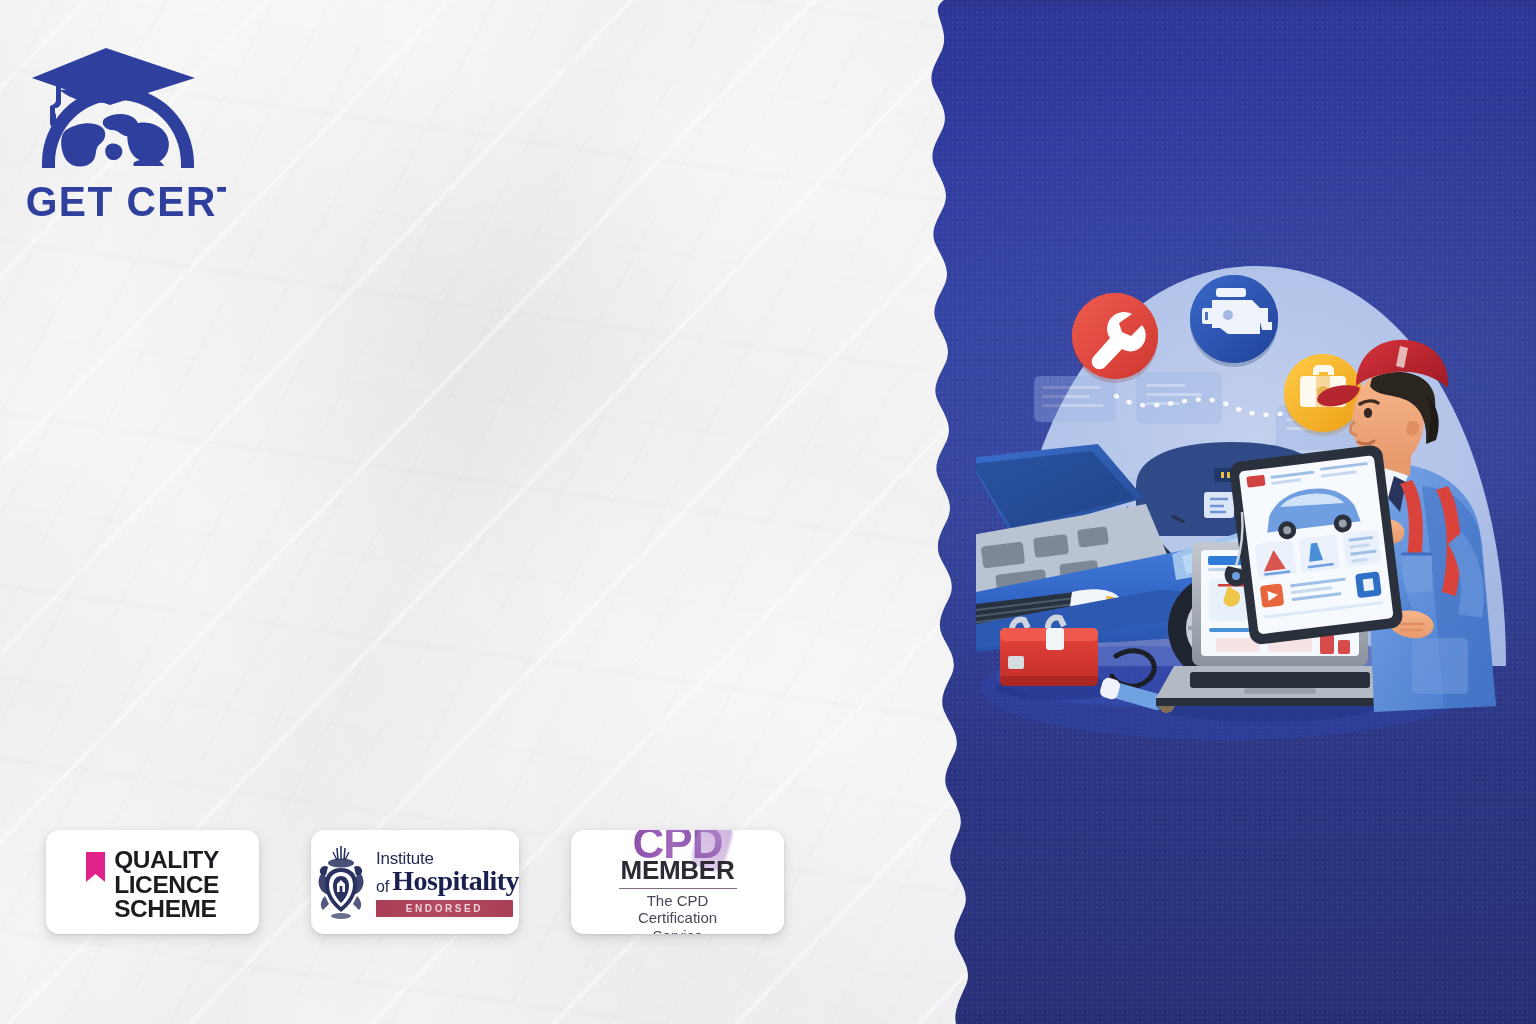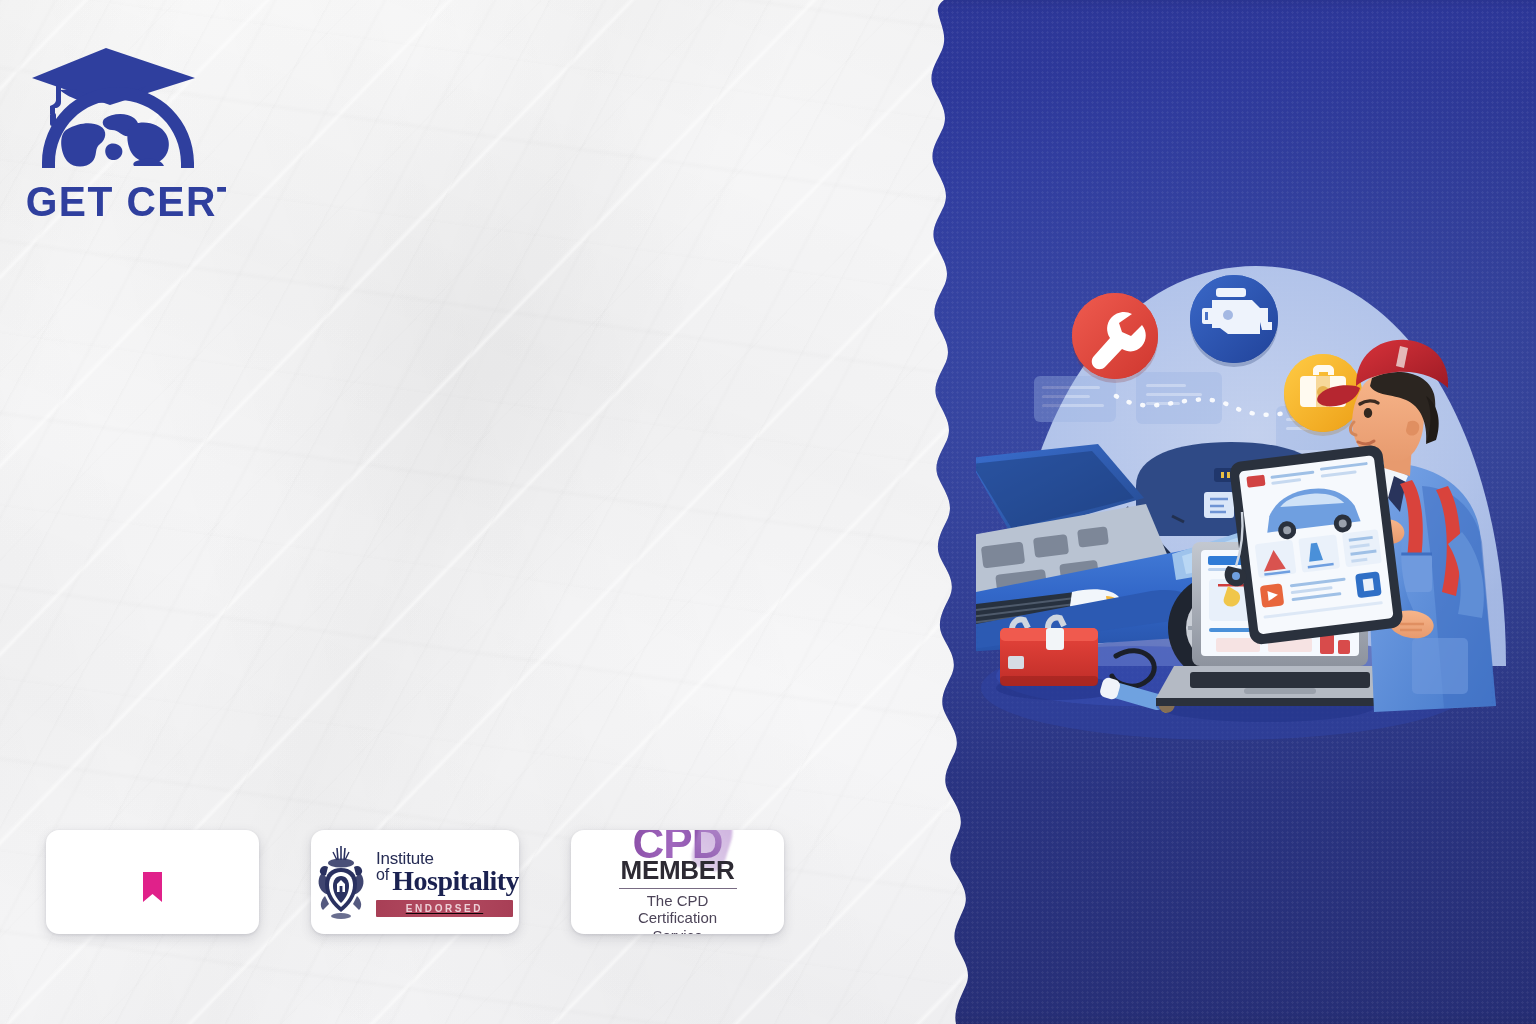--- a/index.html
+++ b/index.html
@@ -119,34 +119,33 @@
 
   
   .ioh-inner { display:flex; align-items:center; gap:5px; padding-top:2px; }
   .ioh-crest { width:60px; height:74px; flex:none; }
   .ioh-right { display:flex; flex-direction:column; align-items:flex-start; }
   .ioh-l1 {
     font-family:"Liberation Sans", sans-serif;
     font-size:17px; font-weight:400; color:#262c54;
     line-height:1.0; letter-spacing:-0.2px;
   }
-  .ioh-l2 { display:flex; align-items:flex-start; gap:3px; line-height:1.0; }
+  .ioh-l2 { display:flex; align-items:flex-end; gap:3px; line-height:1.0; }
   .ioh-of { font-size:16px; color:#262c54; font-weight:400; }
   .ioh-hosp {
     font-family:Liberation Serif, serif;
     font-size:28px; font-weight:700; color:#1a2150;
     letter-spacing:-0.5px;
   }
   .ioh-banner {
     margin-top:5px;
     width:137px; height:17px;
     background:linear-gradient(90deg,#a83f56 0%,#b24a60 50%,#a83f56 100%);
     display:flex; align-items:center; justify-content:center;
     border-radius:1px;
-    text-decoration:underline;
   }
   .ioh-banner span {
     font-size:10px; font-weight:700; color:#f3dce2;
     letter-spacing:2.6px; text-transform:uppercase;
     filter:blur(0.55px);
     opacity:0.92;
   }
 
   
   .cpd-inner { display:flex; flex-direction:column; align-items:center; padding-top:4px; position:relative; }
@@ -313,20 +312,25 @@
   </div>
 
 
   <div class="badges">
 
     <div class="badge-card qls">
       <div class="qls-inner">
         <svg class="qls-ribbon" viewBox="0 0 19 30">
           <path d="M0,0 H19 V30 L9.5,22 L0,30 Z" fill="#e0218a"></path>
         </svg>
+        <div class="qls-text">
+          <div>QUALITY</div>
+          <div>LICENCE</div>
+          <div>SCHEME</div>
+        </div>
       </div>
     </div>
 
     <div class="badge-card ioh">
       <div class="ioh-inner">
         <svg class="ioh-crest" viewBox="0 0 60 74">
           <g fill="#2a3160">
             <path d="M26,2 L27,14 M30,0 L30,14 M34,2 L33,14" stroke="#2a3160" stroke-width="1.6" fill="none"></path>
             <path d="M22,6 L26,14 M38,6 L34,14" stroke="#2a3160" stroke-width="1.4" fill="none"></path>
             <ellipse cx="30" cy="17" rx="13" ry="4.5" opacity="0.85"></ellipse>

